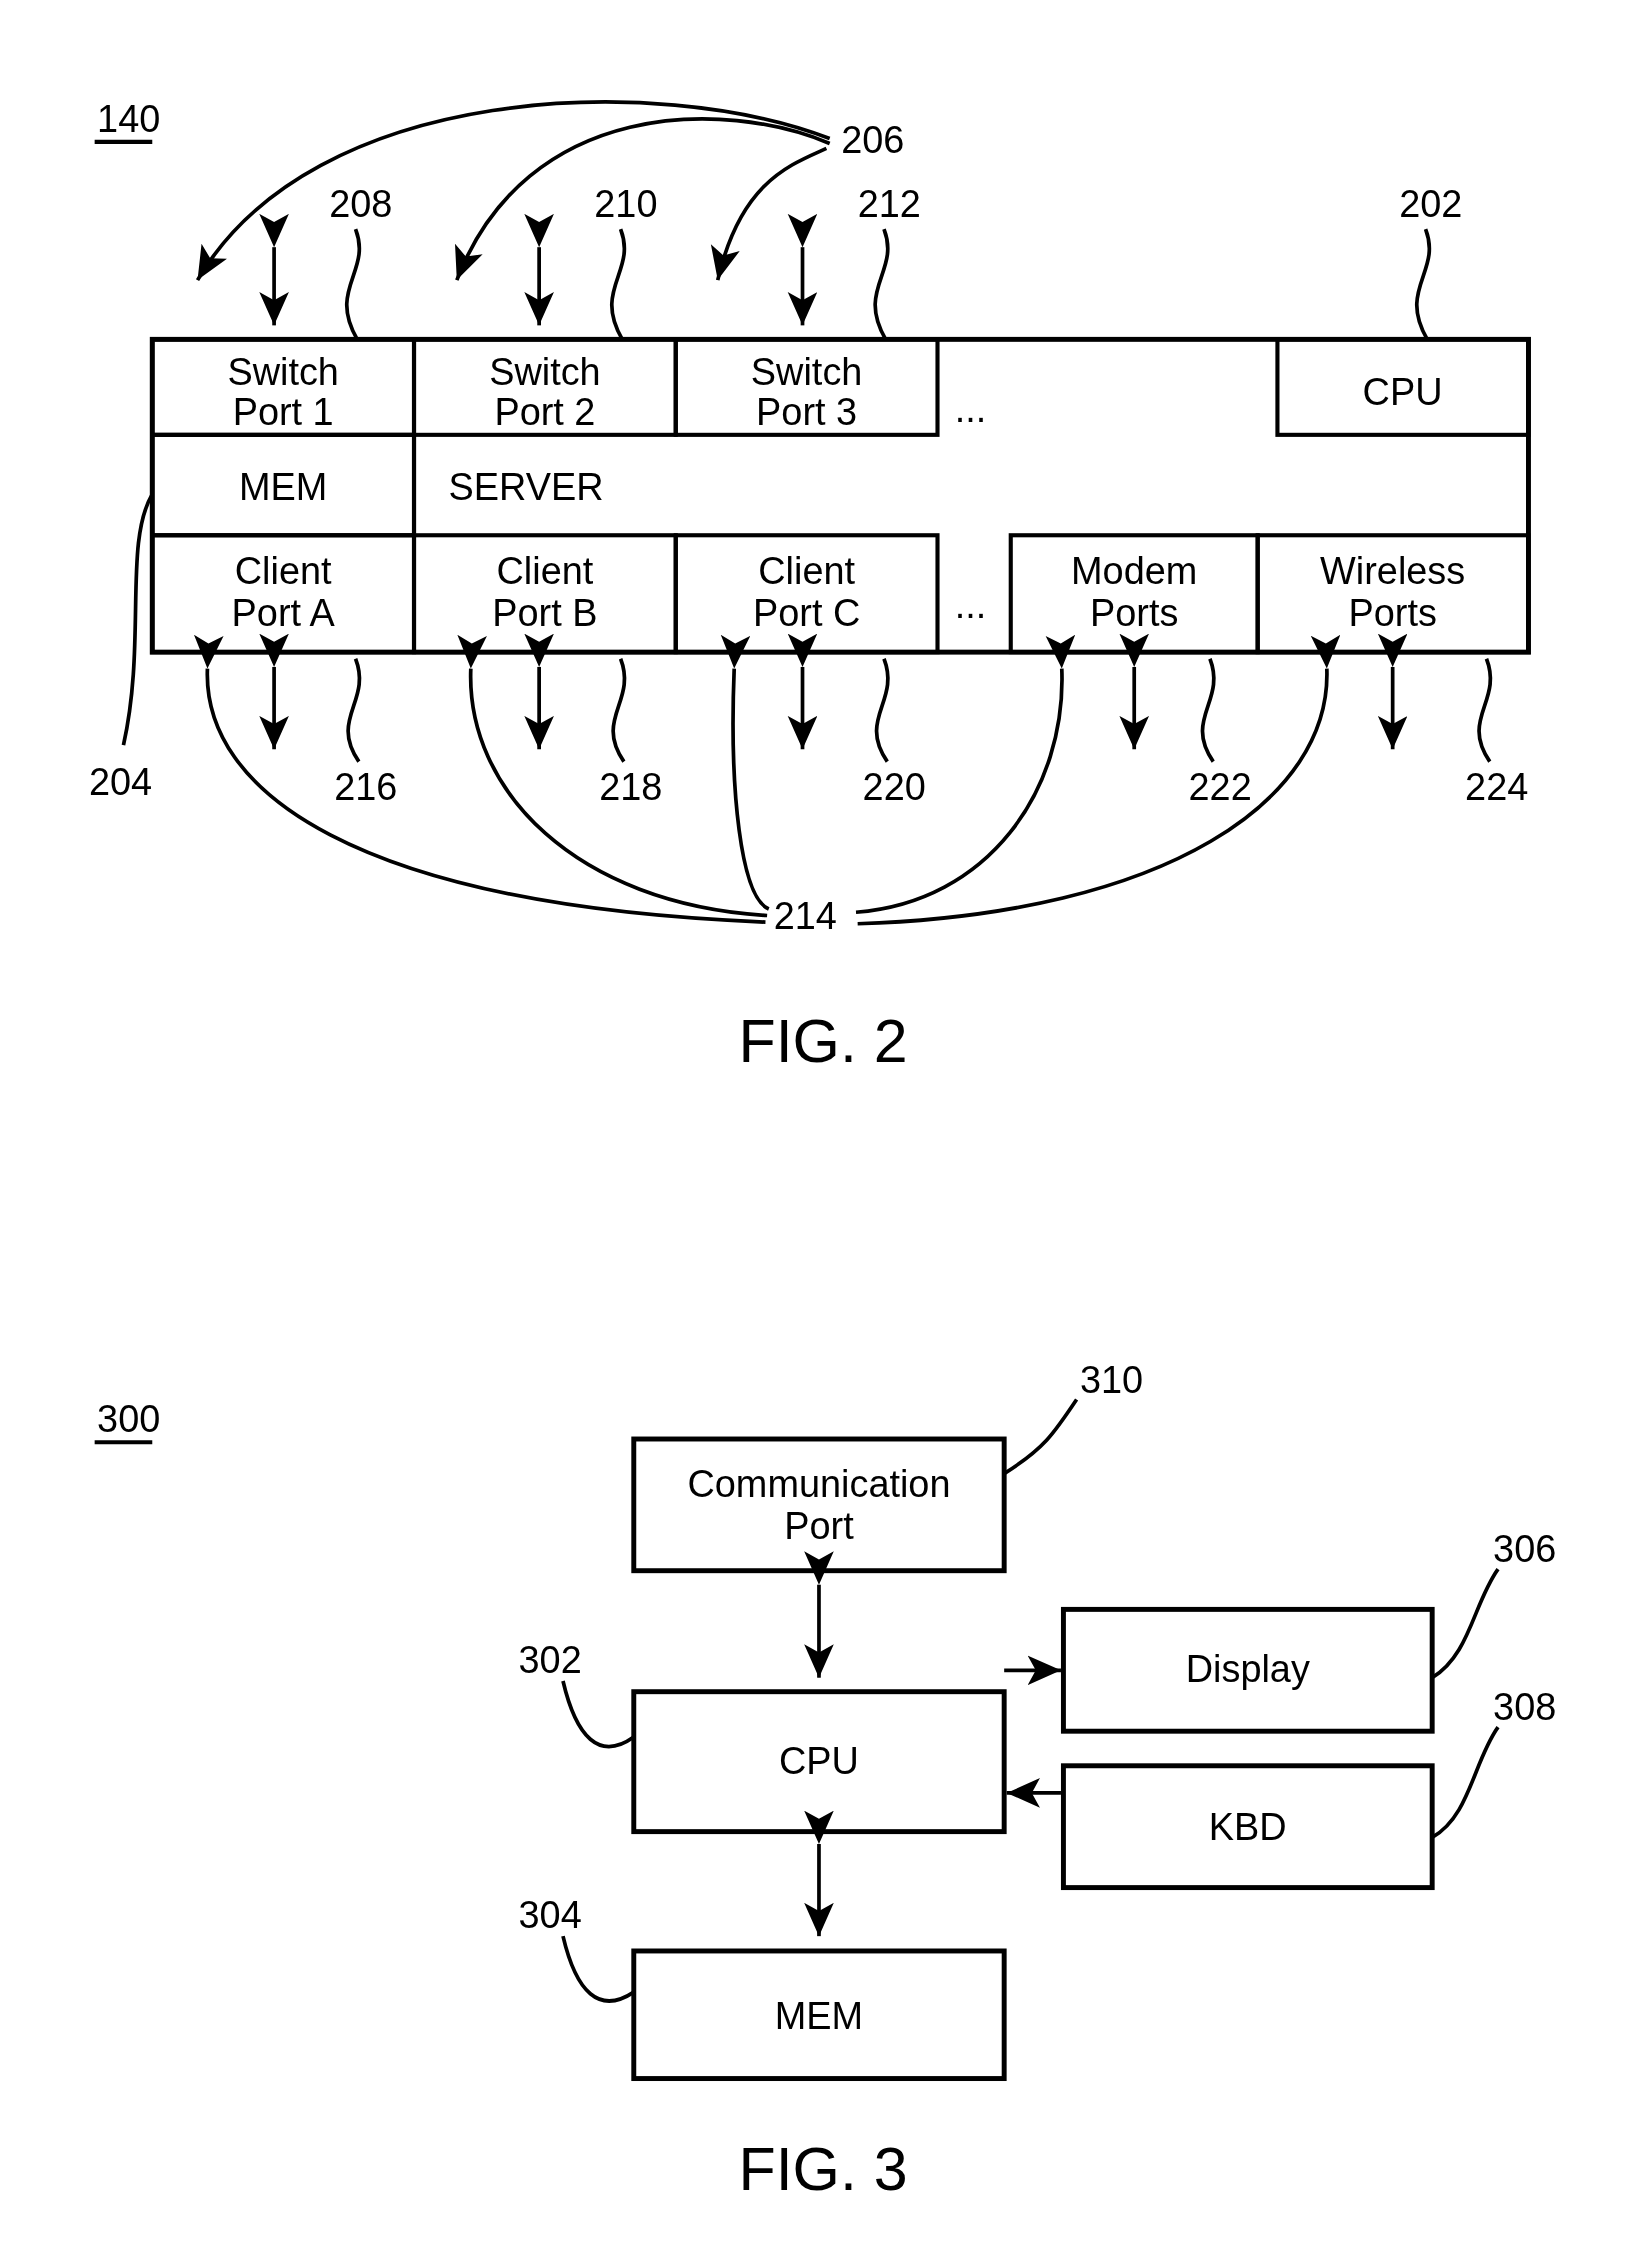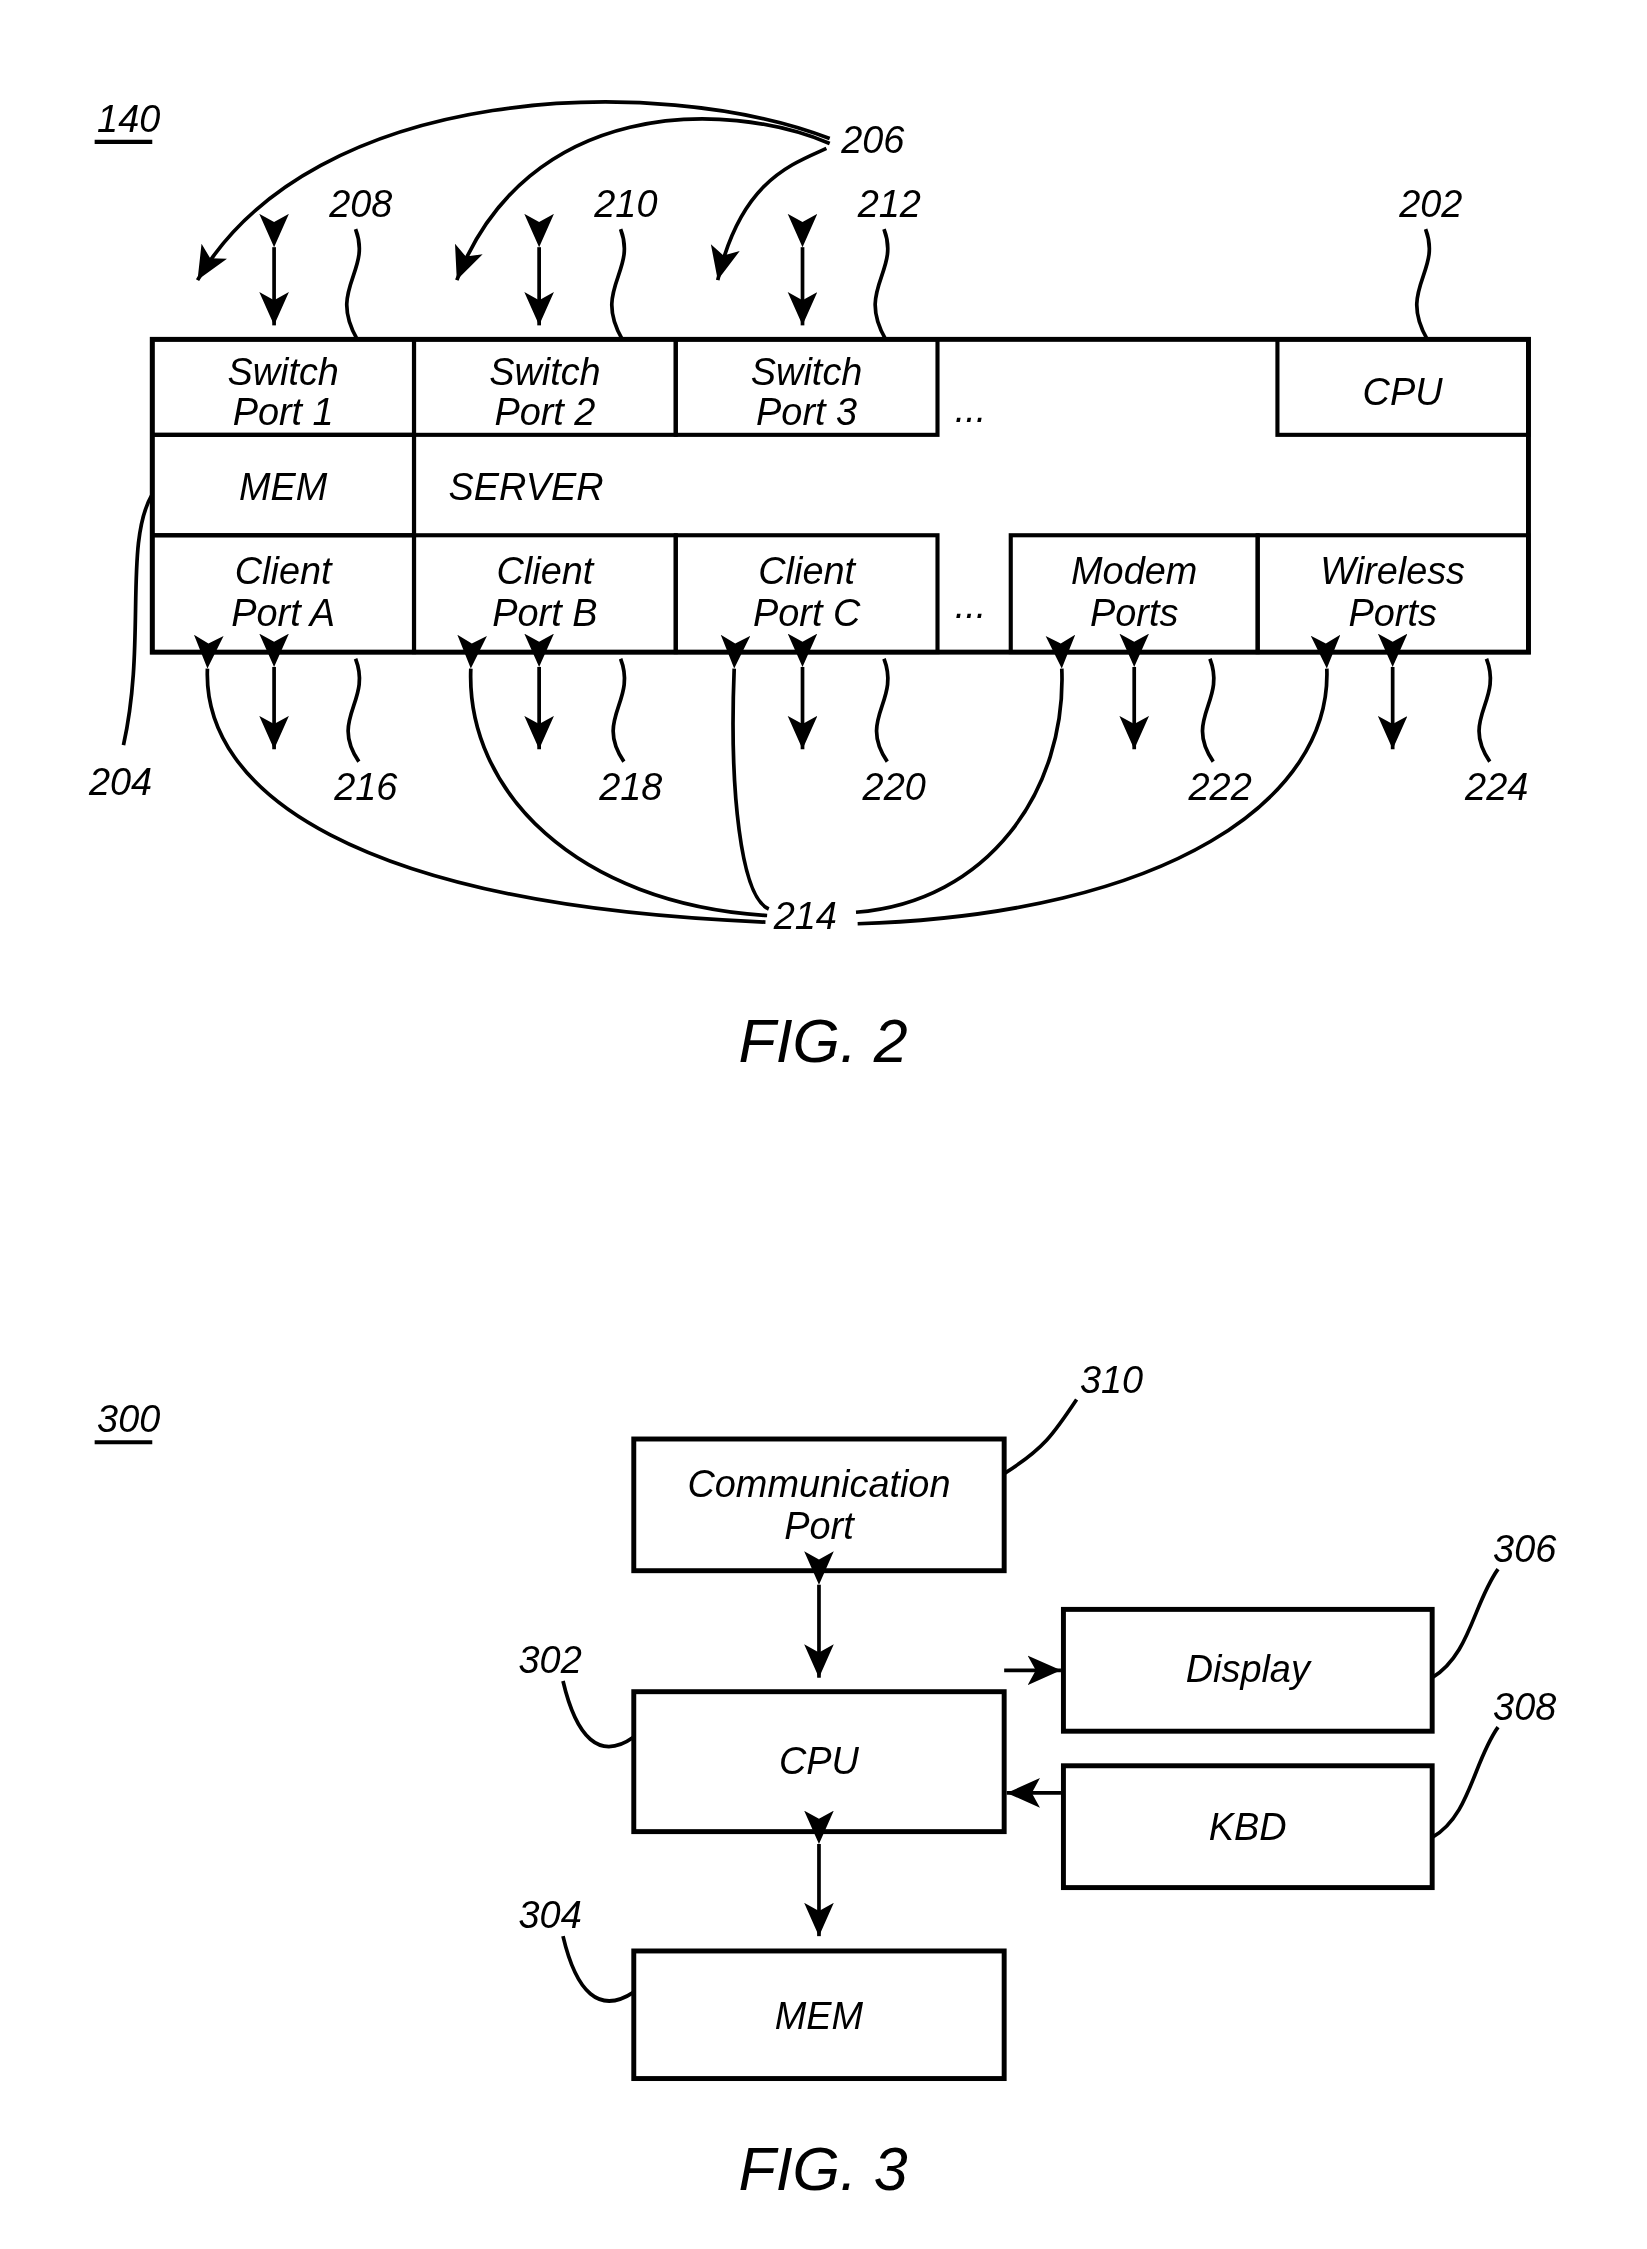--- a/index.html
+++ b/index.html
@@ -1,18 +1,18 @@
 <!DOCTYPE html>
 <html style="font-size:13px"><head>
 <meta charset="utf-8">
 <style>
   html,body{margin:0;padding:0;background:#ffffff;}
   body{width:1647px;height:2250px;position:relative;
        font-family:"Liberation Sans", sans-serif;color:#000;}
-  #root{position:absolute;inset:0;font-style:italic;}
+  #root{position:absolute;inset:0;}
   svg{display:block;}
   .figtext{font-family:"Liberation Sans", sans-serif;fill:#000;}
 </style>
 </head>
 <body>
 
 <div id="root">
 
 <svg width="1647" height="2250" viewBox="0 0 2001 2733">
 

